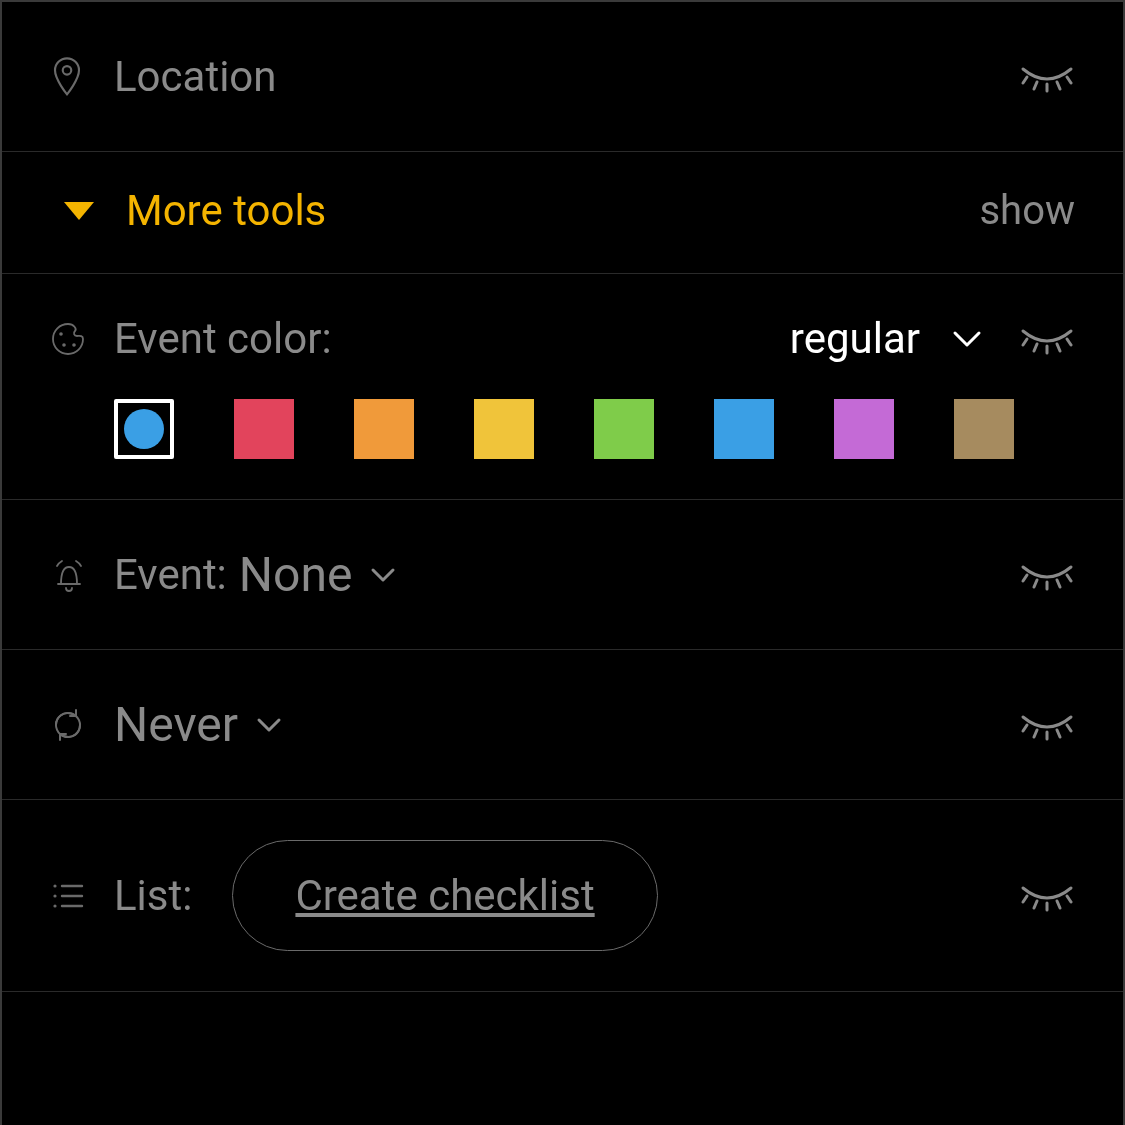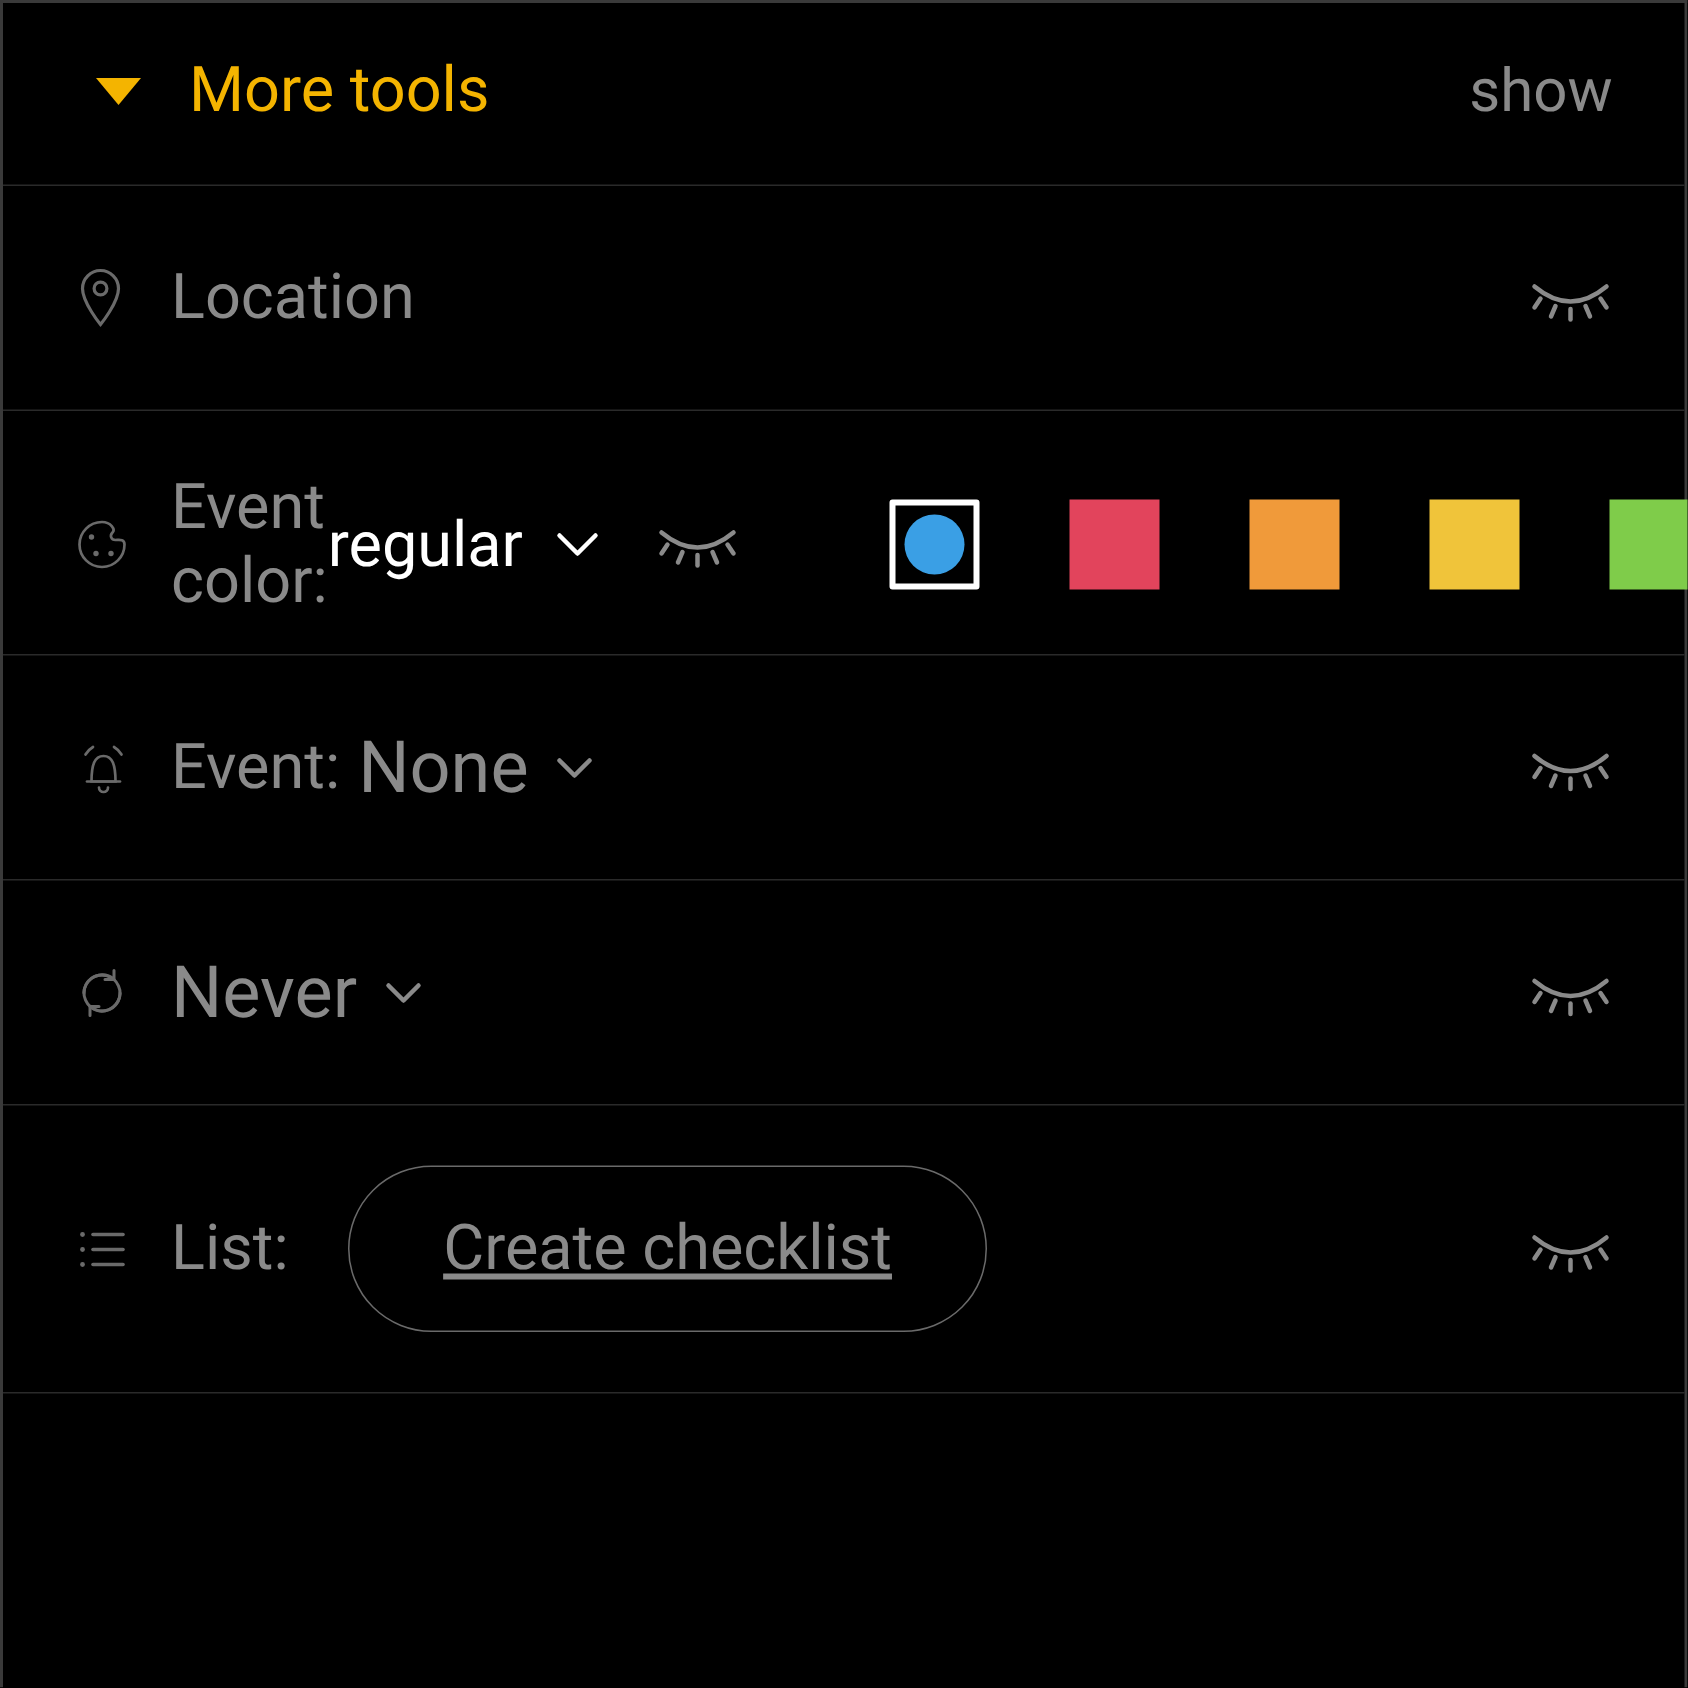--- a/index.html
+++ b/index.html
@@ -76,24 +76,24 @@
     color: #8a8a8a;
     font-size: 48px;
   }
   .chevron {
     display: inline-block;
   }
   .chevron svg { display: block; }
   .eye-closed svg { display: block; }
 
   .color-row {
-    flex-direction: row;
+    flex-direction: column;
     align-items: stretch;
     padding-top: 40px;
-    padding-bottom: 24px;
+    padding-bottom: 40px;
     gap: 36px;
   }
   .color-top {
     display: flex;
     align-items: center;
     width: 100%;
   }
   .palette {
     display: flex;
     gap: 60px;
@@ -130,27 +130,20 @@
     margin-left: 40px;
     text-decoration: underline;
   }
 
   .spacer { flex: 1; }
 </style>
 </head>
 <body>
 
 <div class="container">
-
-  <div class="row header">
-    <span class="header-triangle"></span>
-    <span class="header-title">More tools</span>
-    <span class="spacer"></span>
-    <span class="show-link">show</span>
-  </div>
 
   <div class="row">
     <span class="icon-col">
       <svg width="34" height="40" viewBox="0 0 24 30" fill="none" stroke="#6a6a6a" stroke-width="1.6">
         <path d="M12 28 C12 28 21 17 21 10 A9 9 0 1 0 3 10 C3 17 12 28 12 28 Z"></path>
         <circle cx="12" cy="10" r="3.2"></circle>
       </svg>
     </span>
     <div class="content-col">
       <span class="label">Location</span>
@@ -162,33 +155,40 @@
           <line x1="8" y1="18" x2="4" y2="24"></line>
           <line x1="18" y1="23" x2="15" y2="30"></line>
           <line x1="28" y1="25" x2="28" y2="32"></line>
           <line x1="38" y1="23" x2="41" y2="30"></line>
           <line x1="48" y1="18" x2="52" y2="24"></line>
         </svg>
       </span>
     </div>
   </div>
 
+  <div class="row header">
+    <span class="header-triangle"></span>
+    <span class="header-title">More tools</span>
+    <span class="spacer"></span>
+    <span class="show-link">show</span>
+  </div>
+
   <div class="row color-row">
     <div class="color-top">
       <span class="icon-col">
         <svg width="36" height="36" viewBox="0 0 36 36" fill="none" stroke="#6a6a6a" stroke-width="1.8">
           <path d="M18 3 A15 15 0 1 0 33 18 C33 14 29 15 27 15 C24 15 23 12 25 10 C27 8 24 3 18 3 Z"></path>
           <circle cx="11" cy="13" r="1.8" fill="#6a6a6a" stroke="none"></circle>
           <circle cx="14" cy="24" r="1.8" fill="#6a6a6a" stroke="none"></circle>
           <circle cx="24" cy="24" r="1.8" fill="#6a6a6a" stroke="none"></circle>
         </svg>
       </span>
       <span class="label">Event color:</span>
       <span class="spacer"></span>
-      <span class="value-white" style="margin-right:20px;">regular</span>
+      <span class="value-white" style="margin-right:31px;">regular</span>
       <span class="chevron" style="margin-right:36px;">
         <svg width="32" height="20" viewBox="0 0 32 20" fill="none" stroke="#ffffff" stroke-width="3" stroke-linecap="round" stroke-linejoin="round">
           <polyline points="4,4 16,16 28,4"></polyline>
         </svg>
       </span>
       <span class="eye-closed">
         <svg width="56" height="36" viewBox="0 0 56 36" fill="none" stroke="#8a8a8a" stroke-width="3" stroke-linecap="round">
           <path d="M4 10 Q28 30 52 10"></path>
           <line x1="8" y1="18" x2="4" y2="24"></line>
           <line x1="18" y1="23" x2="15" y2="30"></line>

